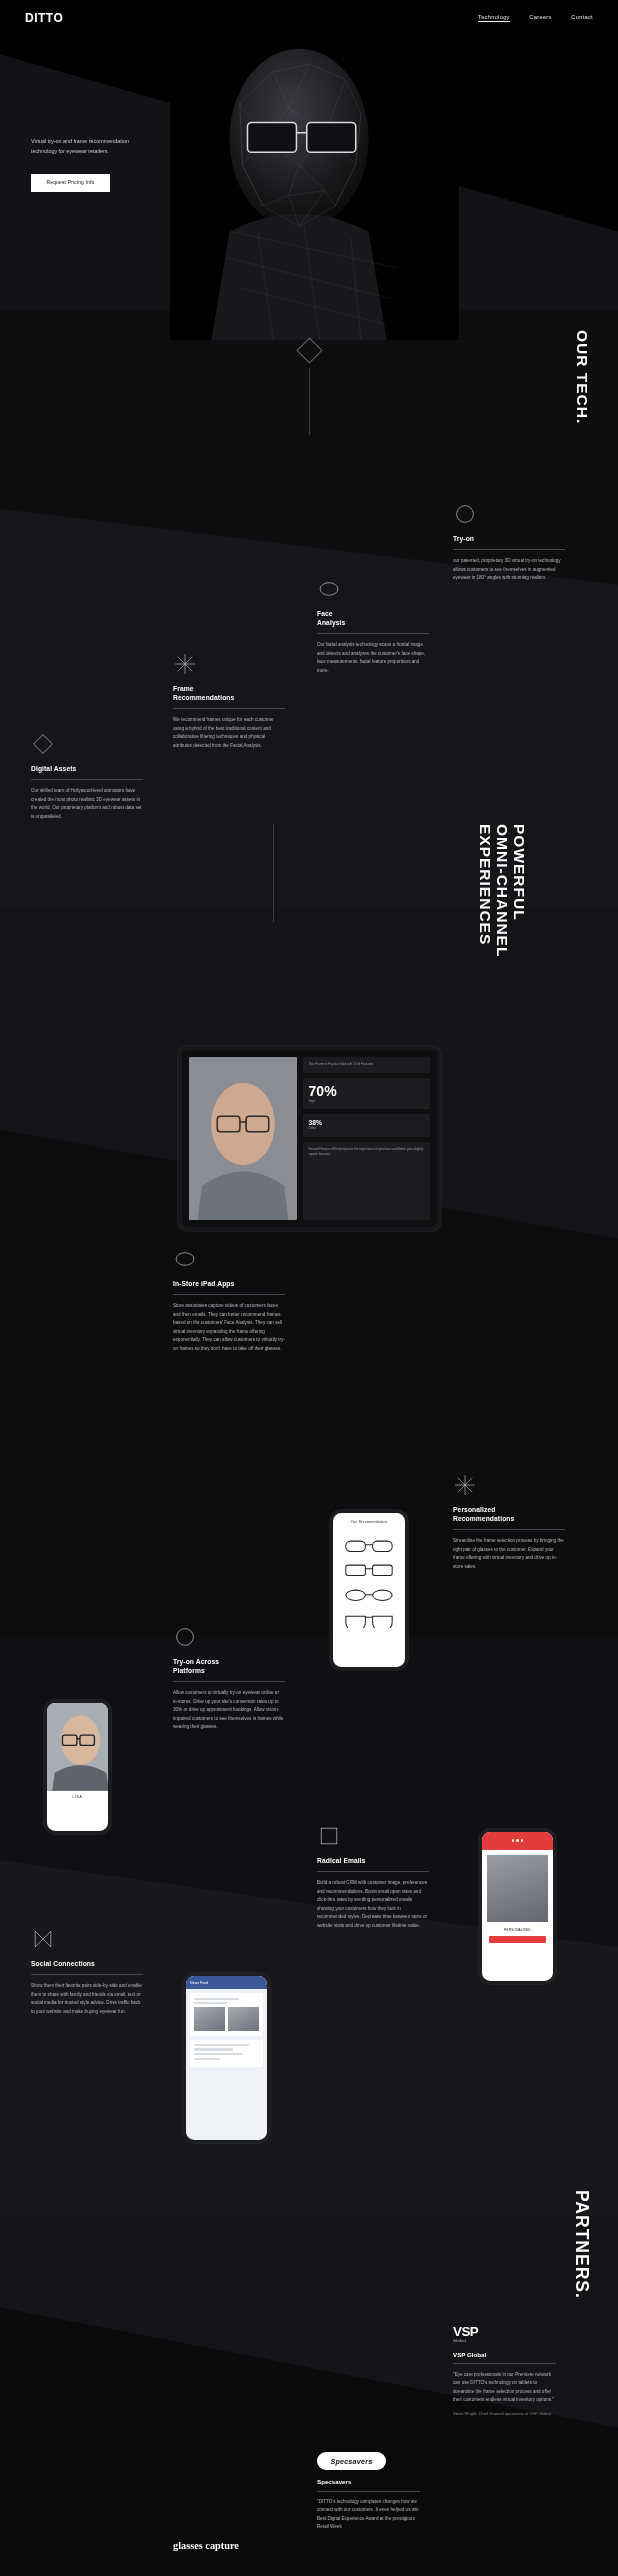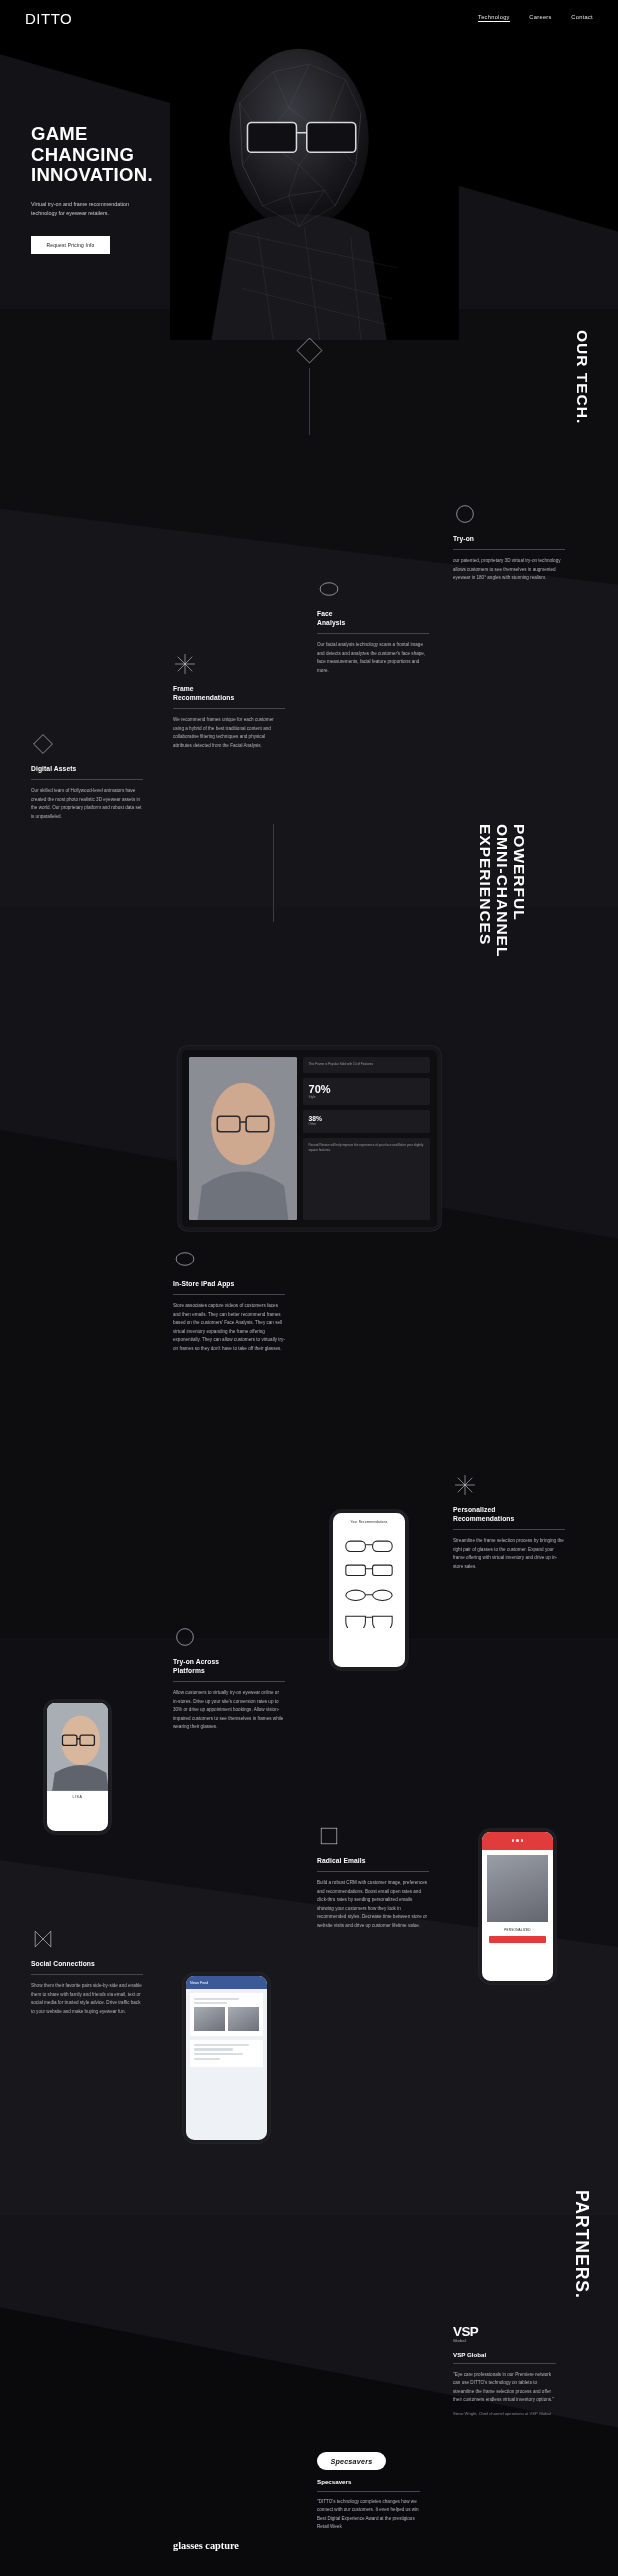--- a/index.html
+++ b/index.html
@@ -49,22 +49,22 @@
 
   
   .header {
     position: absolute;
     top: 0; left: 0; width: 618px; height: 36px;
     display: flex; align-items: center;
     padding: 0 25px;
     z-index: 40;
   }
   .logo {
-    font-size: 15px;
-    font-weight: 400;
+    font-size: 12px;
+    font-weight: 700;
     letter-spacing: 0.5px;
     color: #fff;
   }
   .nav {
     margin-left: auto;
     display: flex;
     gap: 19.6px;
     align-items: center;
   }
   .nav-item {
@@ -169,21 +169,21 @@
     position: relative;
     overflow: hidden;
   }
   .ipad-panel { flex: 1; display: flex; flex-direction: column; gap: 5.2px; }
   .ipad-card {
     background: #1b1b20;
     border-radius: 1.5px;
     padding: 5.2px;
   }
   .ipad-card .lbl { font-size: 3.1px; color: #9a9aa3; line-height: 1.6; }
-  .ipad-big { font-size: 11px; font-weight: 700; color: #fff; }
+  .ipad-big { font-size: 14px; font-weight: 700; color: #fff; }
   .ipad-sm { font-size: 6.7px; font-weight: 700; color: #fff; }
 
   .phone {
     position: absolute;
     background: #131317;
     border: 3.6px solid #1c1c21;
     border-radius: 11.3px;
     box-shadow: 0 0 0 0.5px #2d2d35;
     z-index: 24;
     overflow: hidden;
@@ -298,25 +298,20 @@
         <line x1="110" y1="480" x2="430" y2="560"></line>
         <line x1="140" y1="540" x2="420" y2="610"></line>
         <line x1="170" y1="430" x2="200" y2="640"></line>
         <line x1="260" y1="420" x2="290" y2="640"></line>
         <line x1="350" y1="440" x2="370" y2="640"></line>
       </g>
     </svg>
   </div>
 
   <div class="hero-copy">
-    <h1 class="hero-title">
-      <span>GAME</span><br>
-      <span>CHANGING</span><br>
-      <span>INNOVATION.</span>
-    </h1>
     <p class="hero-sub">Virtual try-on and frame recommendation technology for eyewear retailers.</p>
     <button class="hero-btn">Request Pricing Info</button>
   </div>
 
   <div style="position:absolute;left:294px;top:335px;z-index:26;">
     <svg width="31" height="31" viewBox="0 0 60 60">
         <path d="M30 6 L54 30 L30 54 L6 30 Z" fill="none" stroke="#d6d6dc" stroke-width="1.2"></path>
       </svg>
   </div>
   <div class="vline" style="left:309px;top:368px;height:67px;"></div>

